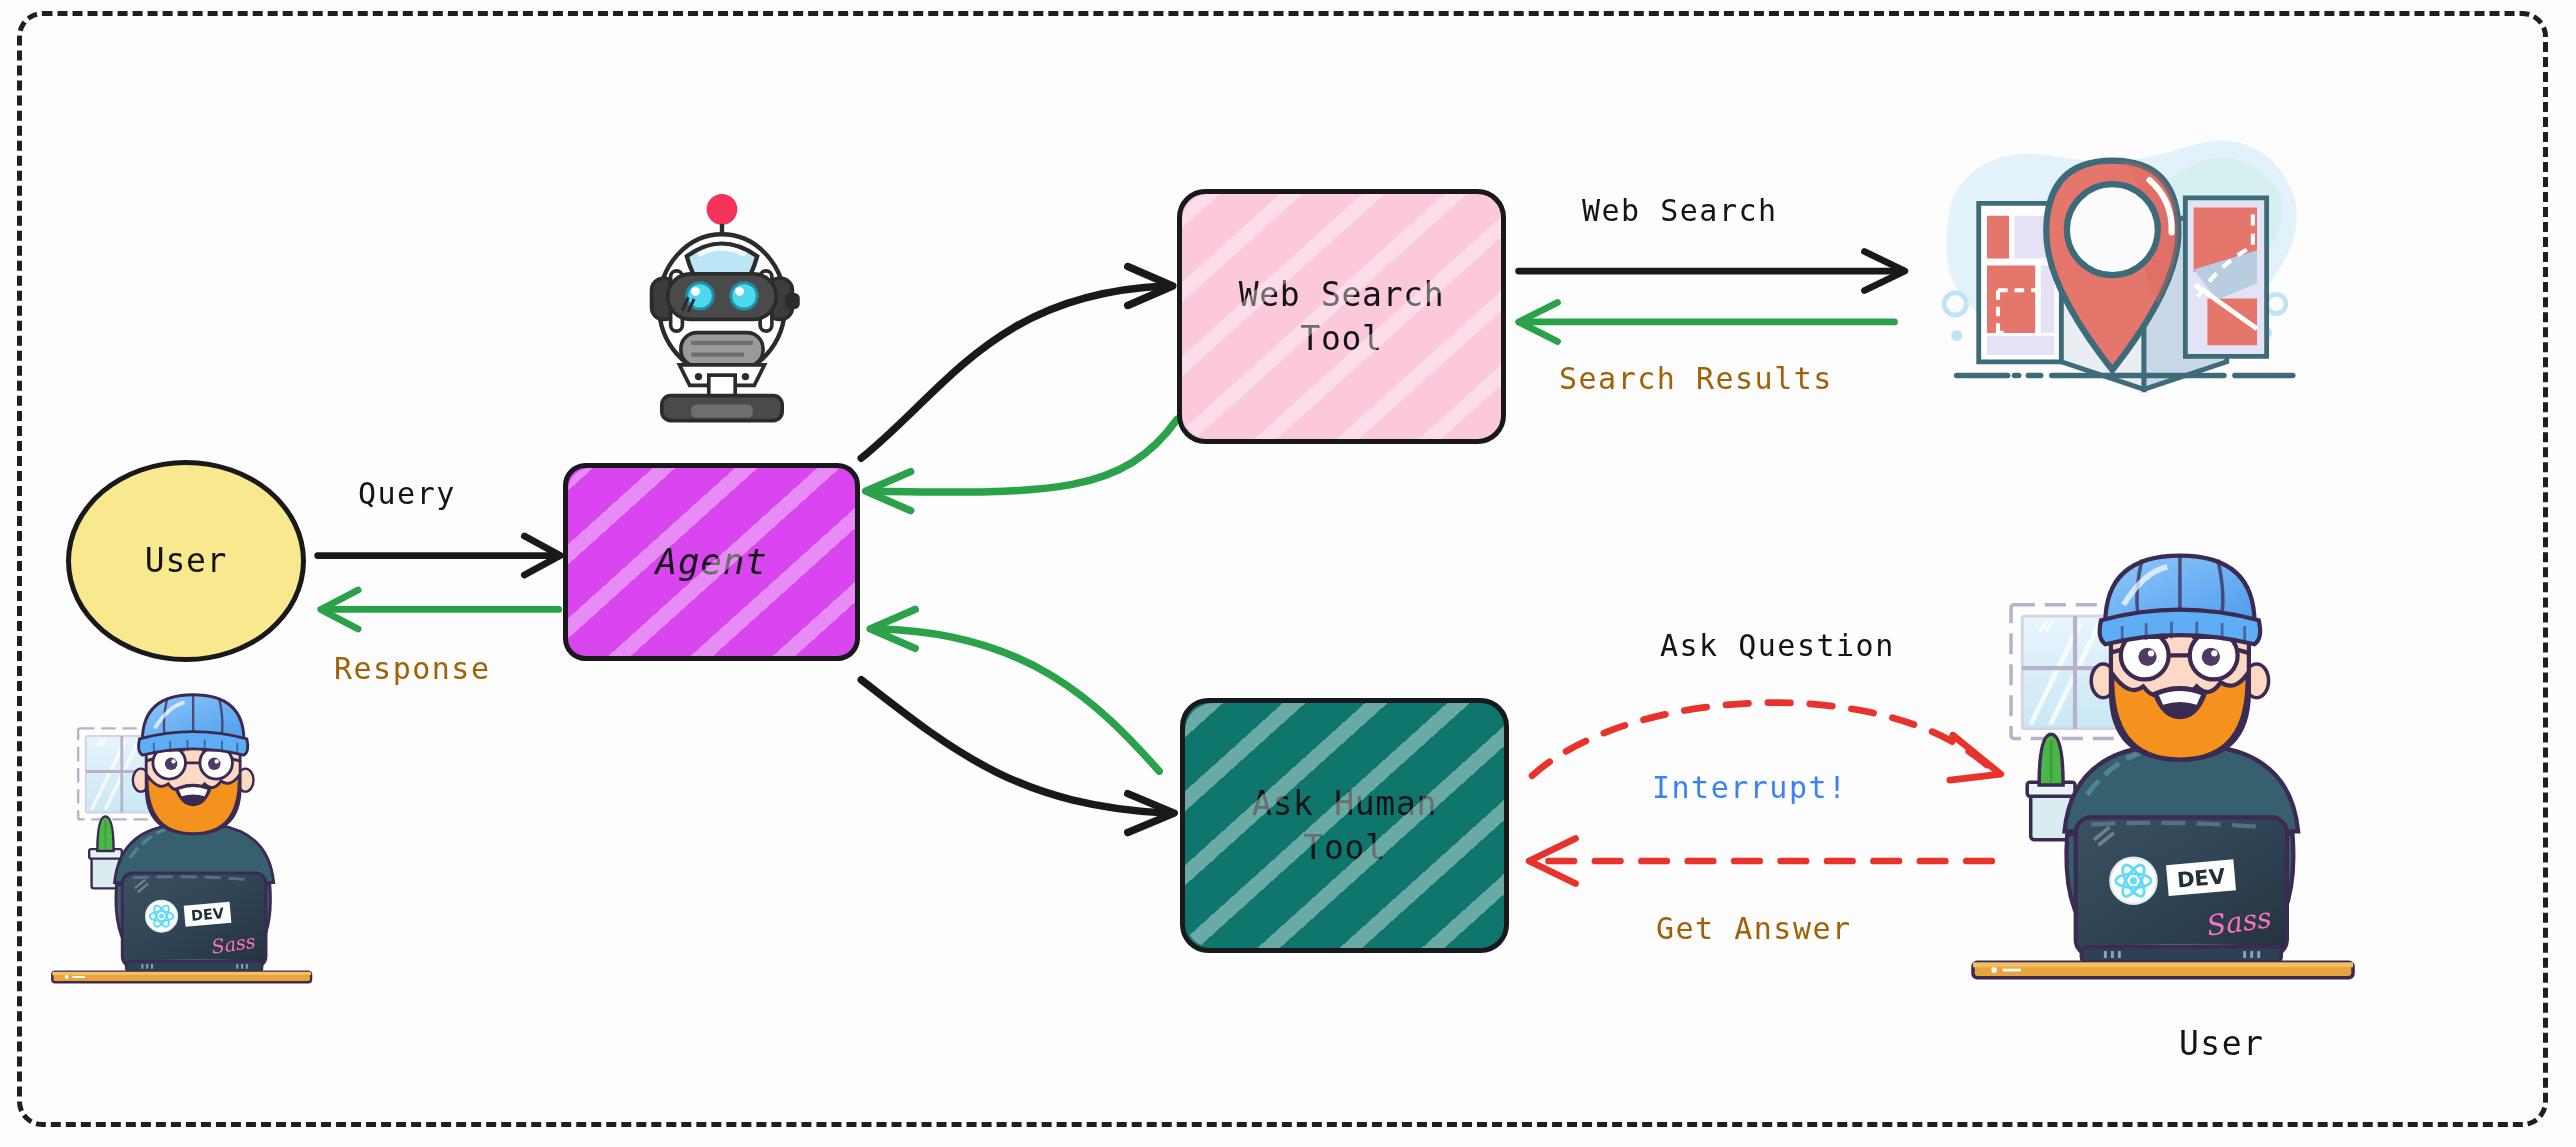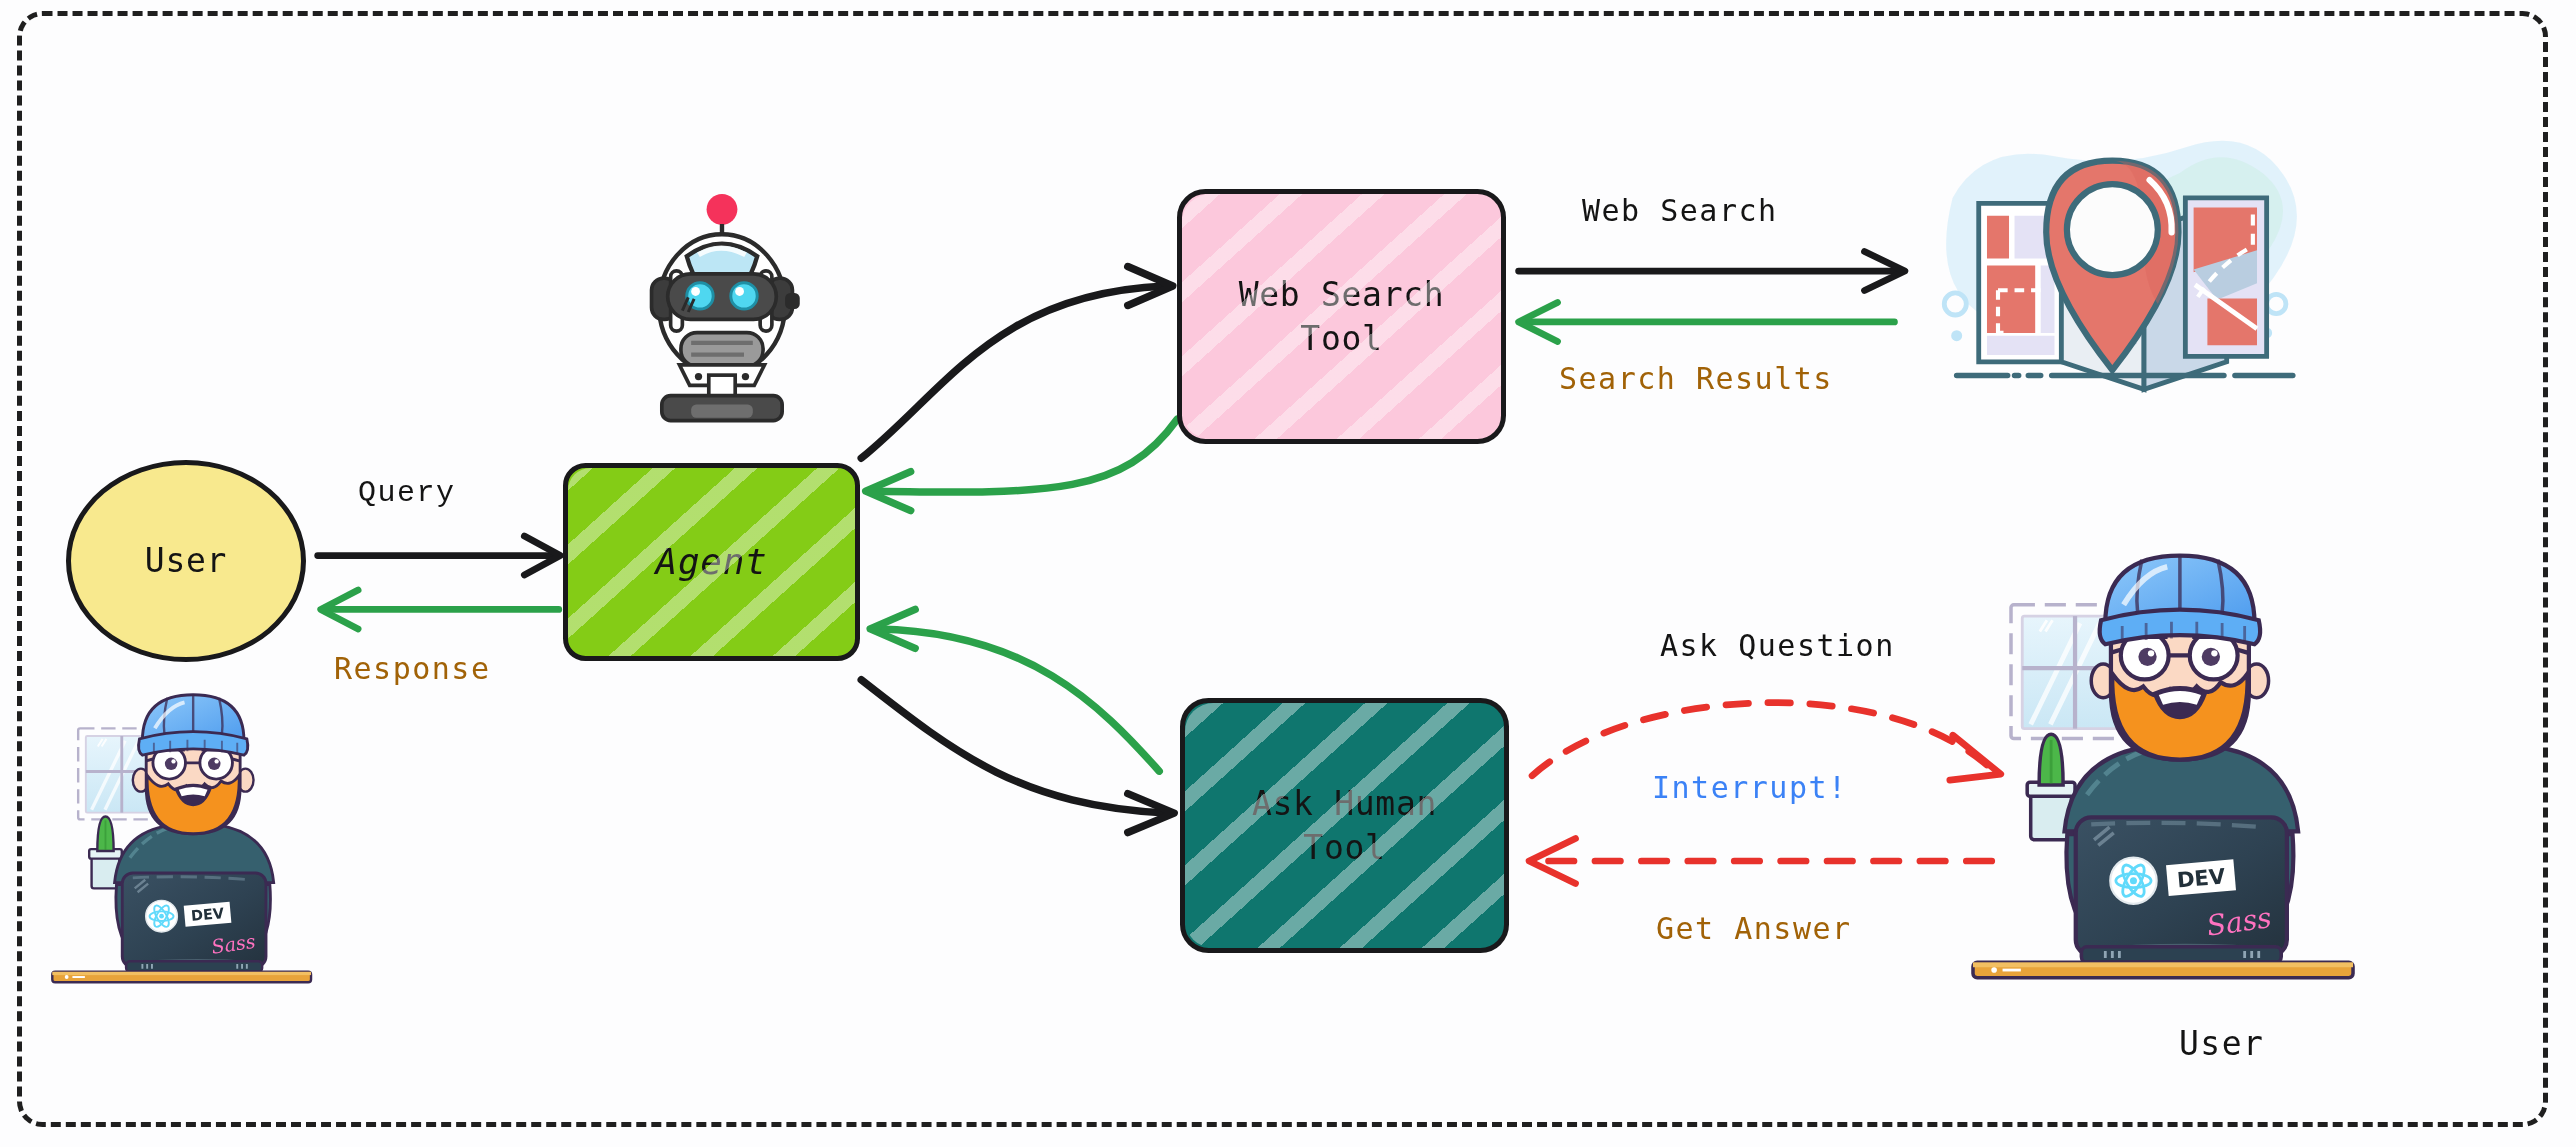--- a/index.html
+++ b/index.html
@@ -34,21 +34,21 @@
   .rounded{border-radius:25.5px;}
 
   #node-user{
     left:66px;top:460px;width:240px;height:202px;
     background:#f8e98e;
     border-radius:50%;
     font-size:33px;
   }
   #node-agent{
     left:563px;top:463px;width:297px;height:198px;
-    background:#84cc16;
+    background:#d946ef;
     border-radius:22.5px;
     font-size:36px;font-style:italic;
   }
   #node-websearch{
     left:1177px;top:189px;width:329px;height:255px;
     background:#fcc8dc;
     border-radius:28.5px;
     font-size:33px;
   }
   #node-askhuman{
@@ -68,21 +68,21 @@
 
   
   .lbl{
     position:absolute;
     font-size:30px;letter-spacing:1.5px;
     color:#141414;white-space:nowrap;
   }
   .lbl.green{color:#a16207;}
   .lbl.red{color:#3b82f6;}
 
-  #lbl-query{left:358px;top:476px;font-family:Liberation Mono, monospace;}
+  #lbl-query{left:358px;top:476px;}
   #lbl-response{left:334px;top:651px;}
   #lbl-websearch{left:1582px;top:193px;}
   #lbl-searchresults{left:1559px;top:361px;}
   #lbl-askquestion{left:1616px;top:628px;margin-left:44px;}
   #lbl-interrupt{left:1652px;top:770px;}
   #lbl-getanswer{left:1656px;top:911px;}
   #lbl-user-right{left:2179px;top:1024px;font-size:33px;}
 
   
   svg.layer{position:absolute;left:0;top:0;width:2576px;height:1147px;overflow:visible;}

